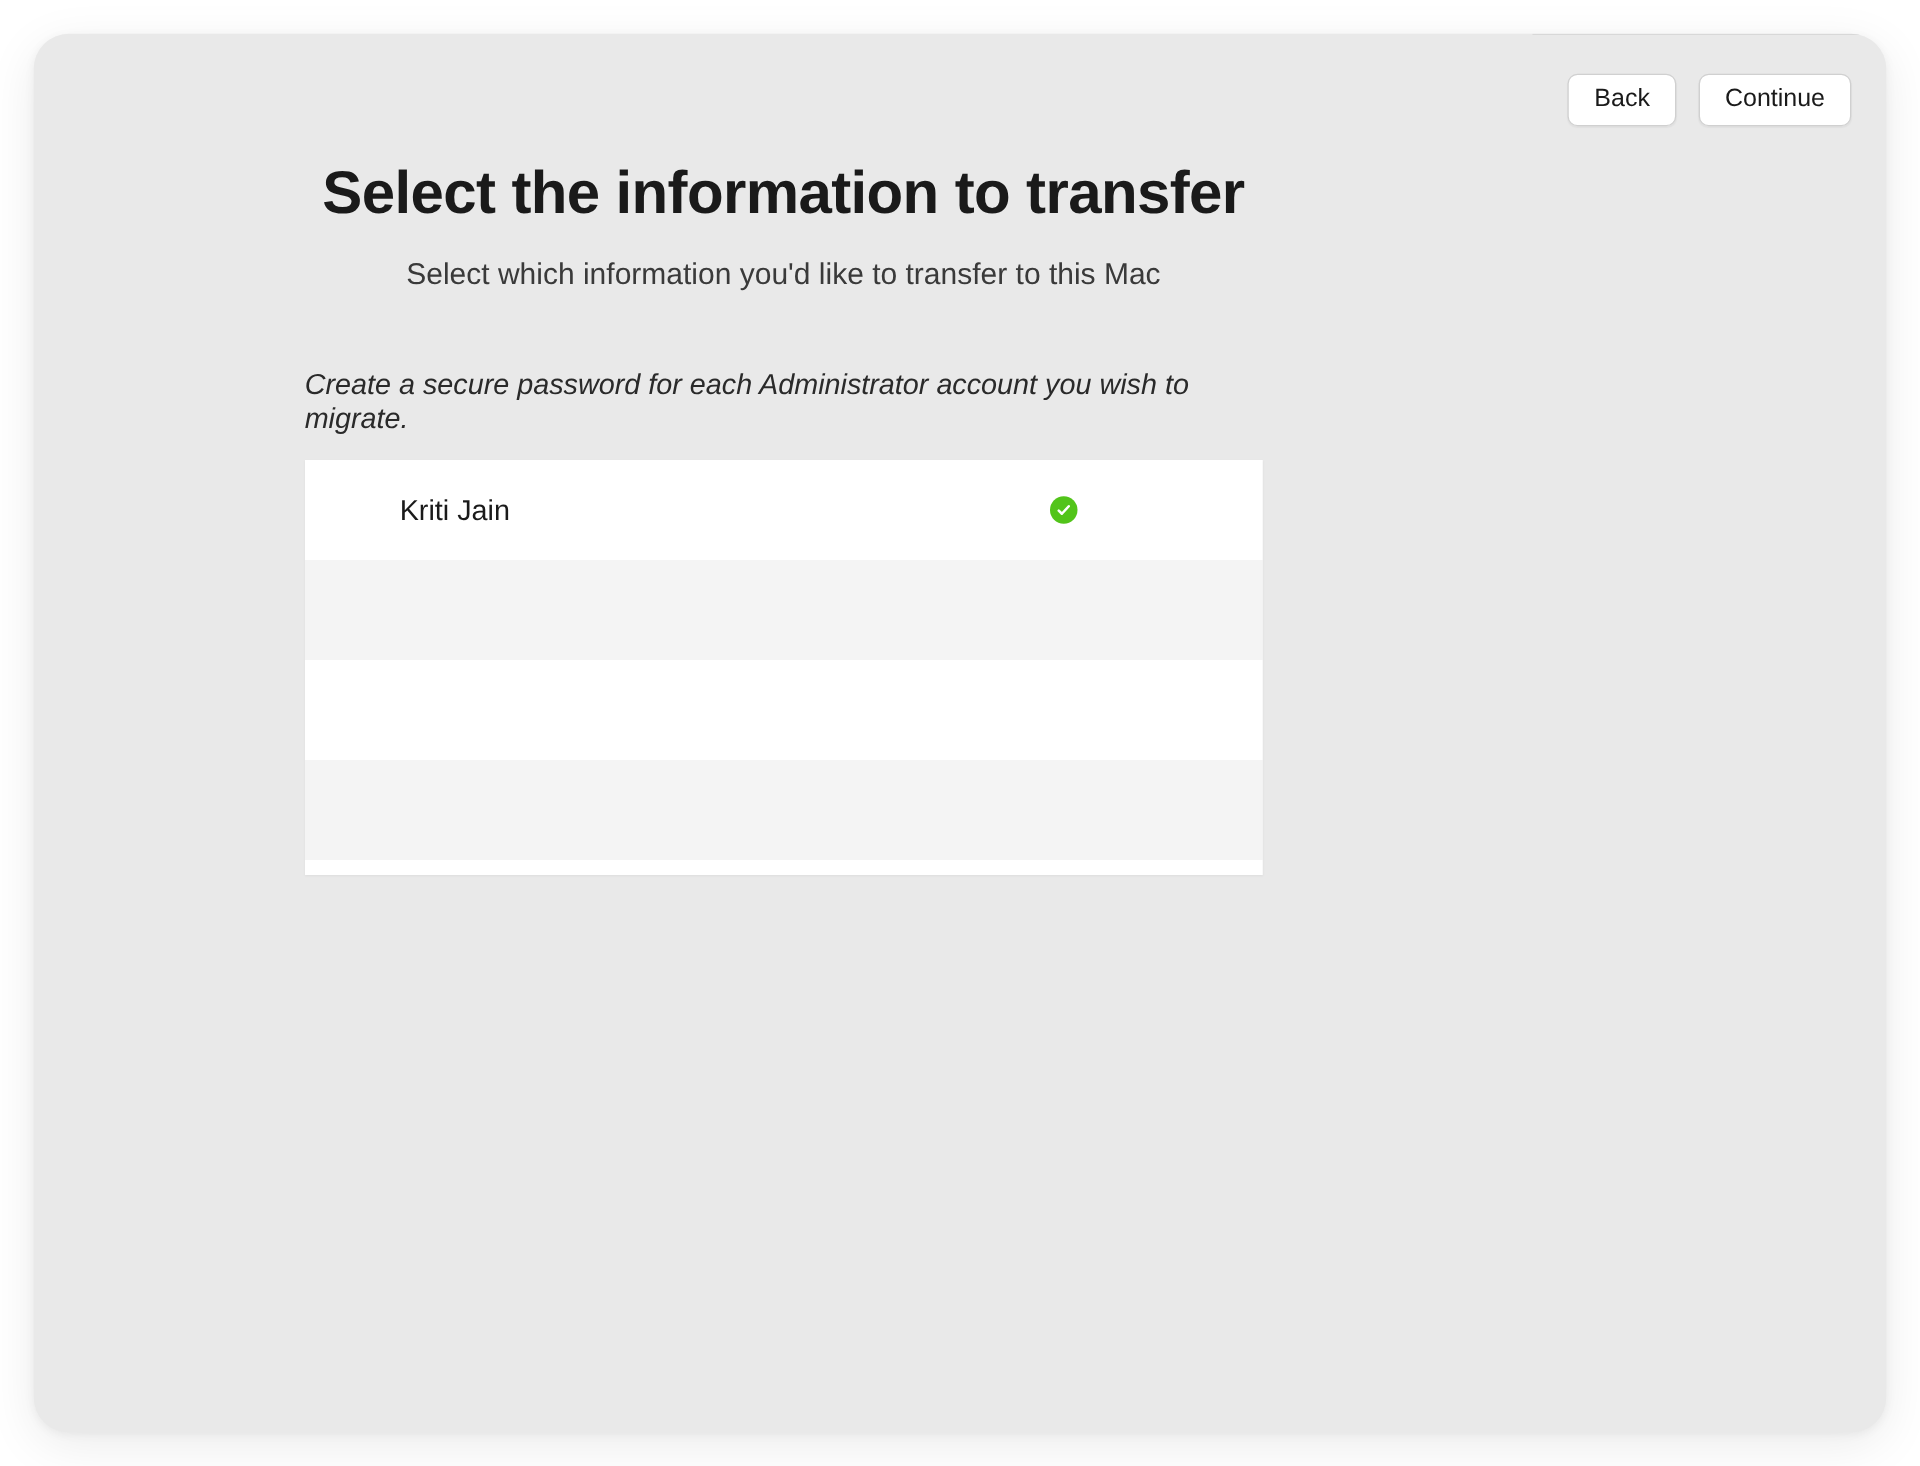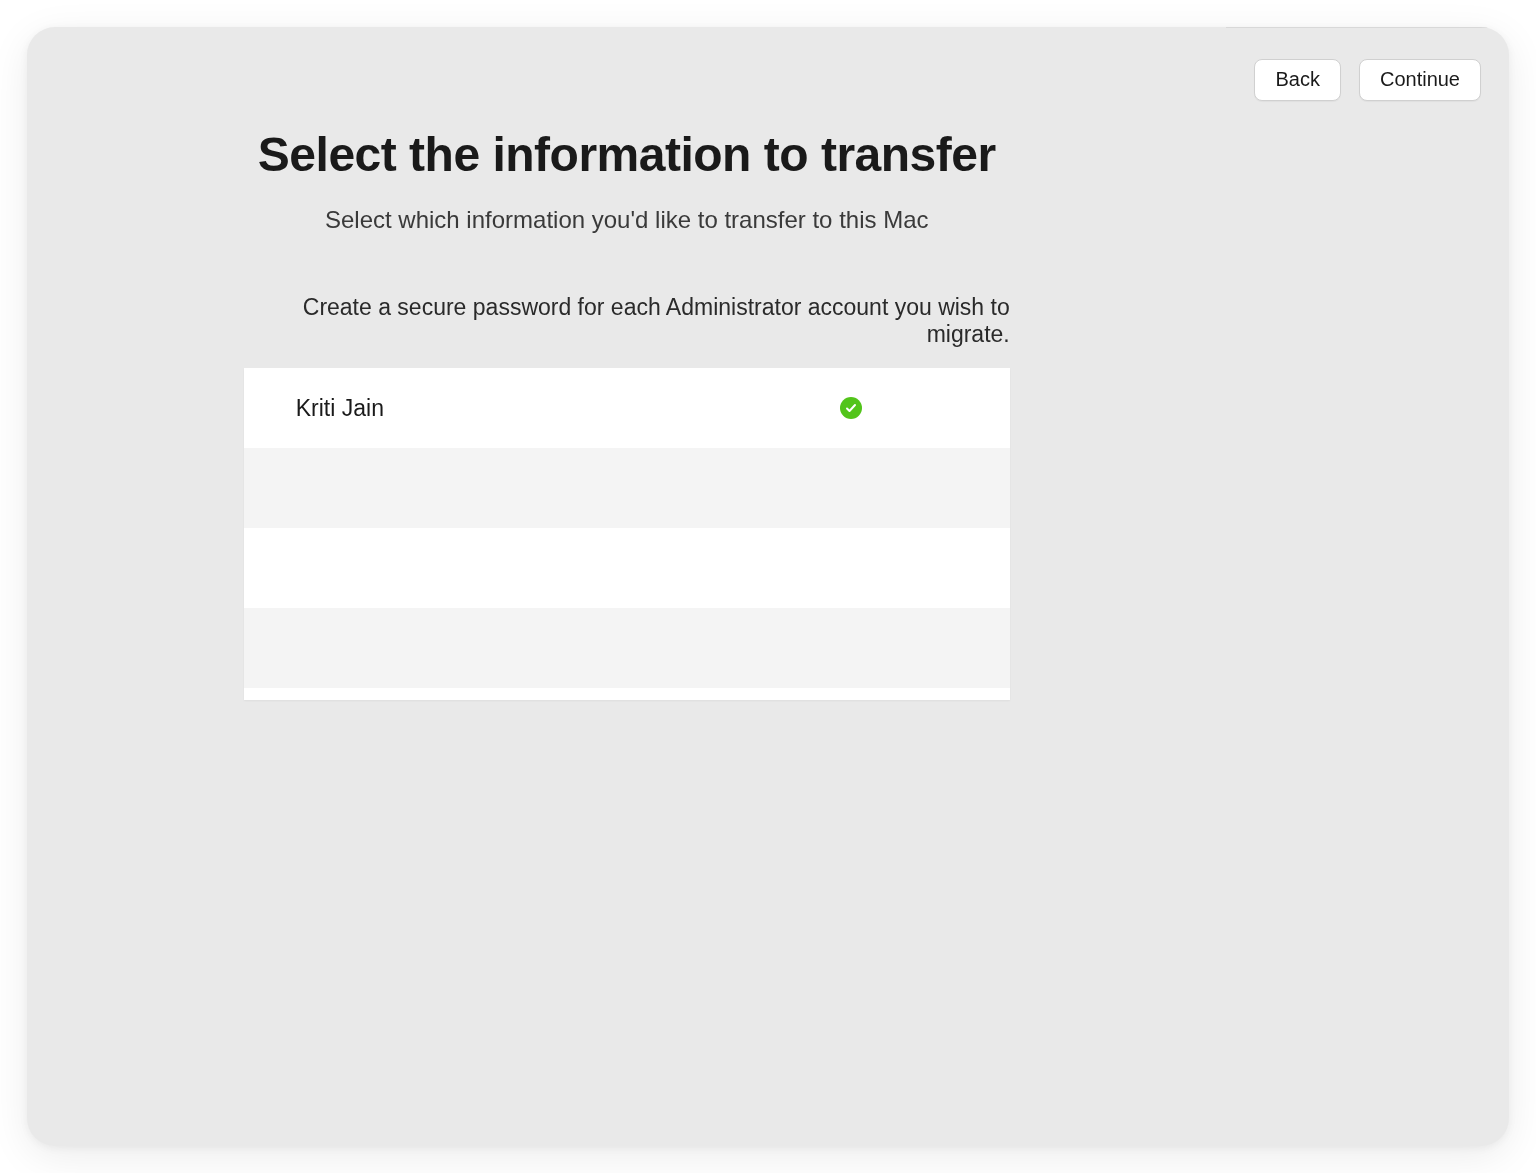--- a/index.html
+++ b/index.html
@@ -50,35 +50,36 @@
       font-size: 24px;
       color: #3a3a3a;
       font-weight: 400;
       margin-bottom: 60px;
     }
 
     .instruction {
       width: 766px;
       font-size: 23px;
       color: #2a2a2a;
-      text-align: right;
+      text-align: left;
       margin-bottom: 20px;
+      font-style: italic;
     }
 
     .list-container {
       width: 766px;
       background: #ffffff;
       box-shadow: 0 1px 2px rgba(0,0,0,0.05);
     }
 
     .list-row {
       height: 80px;
       display: flex;
       align-items: center;
-      padding: 0 48px 0 52px;
+      padding: 0 48px 0 76px;
       position: relative;
       justify-content: center;
     }
 
     .list-row.white {
       background: #ffffff;
     }
 
     .list-row.alt {
       background: #f4f4f4;

